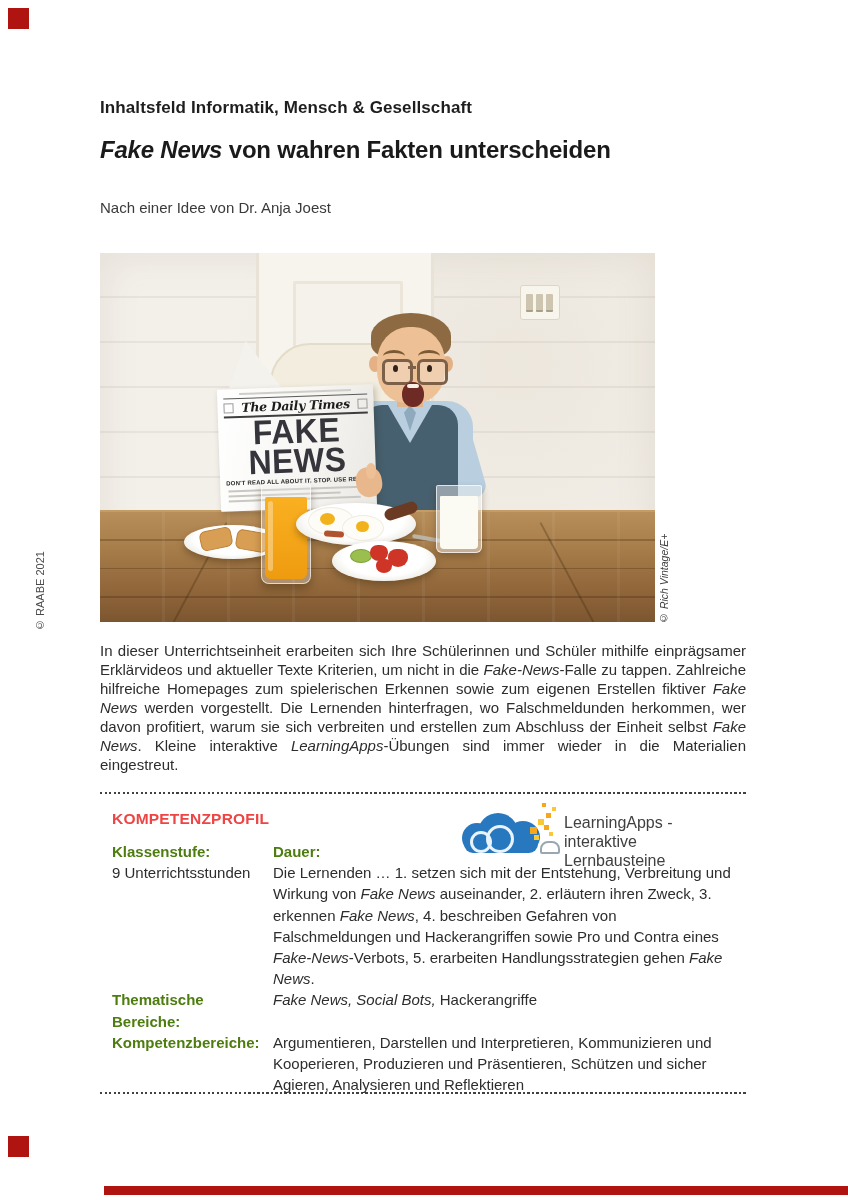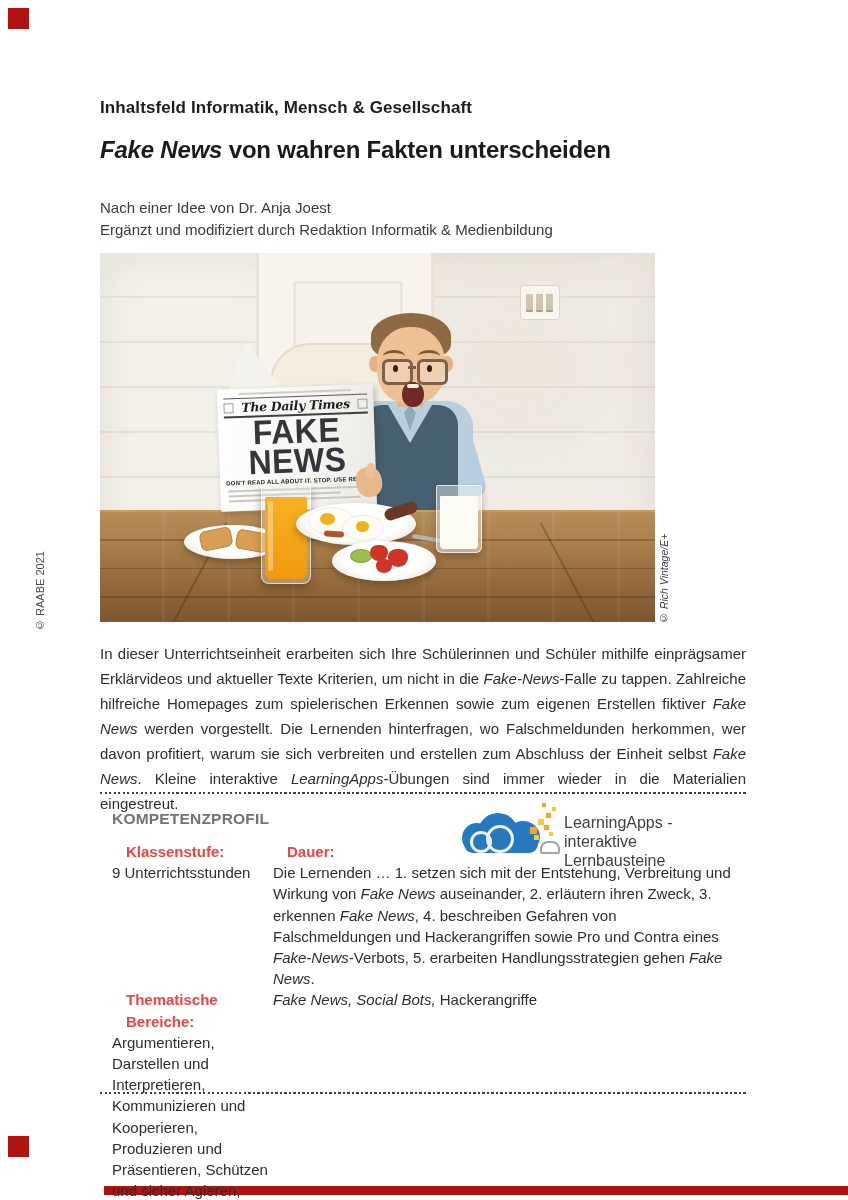--- a/index.html
+++ b/index.html
@@ -15,34 +15,34 @@
   .title{left:100px;top:136px;font-size:24px;font-weight:bold;color:#1a1a1a;letter-spacing:-.2px;}
   .title .it{font-style:italic;}
   .bylines{left:100px;top:197px;font-size:15px;line-height:22px;color:#3a3a3a;}
 
   
   .vtext{writing-mode:vertical-rl;transform:rotate(180deg);white-space:nowrap;}
   .credit-left{left:34px;top:551px;height:80px;font-size:11px;color:#4a4a4a;}
   .credit-right{left:658px;top:524px;height:100px;font-size:10.5px;font-style:italic;color:#3d3d3d;}
 
   
-  .intro{left:100px;top:641px;width:646px;font-size:15px;line-height:25px;
+  .intro{left:100px;top:641px;width:646px;font-size:15px;line-height:19px;
          text-align:justify;color:#2d2d2d;}
   .it{font-style:italic;}
 
   
   .dashes{height:2px;width:646px;left:100px;
           background:repeating-linear-gradient(90deg,#414141 0 2px,transparent 2px 4.5px);}
 
   
   .profile{left:100px;top:810px;width:646px;padding-left:0;}
-  .profile-head{margin-left:12px;font-size:15.5px;font-weight:bold;color:#737373;letter-spacing:.2px;}
+  .profile-head{margin-left:12px;font-size:15.5px;font-weight:bold;color:#ef4444;letter-spacing:.2px;}
   .rows{margin-left:12px;margin-top:13px;display:grid;grid-template-columns:161px 466px;
         font-size:15px;line-height:21.2px;}
-  .rlabel{font-weight:bold;color:#ef4444;margin-left:14px;}
+  .rlabel{font-weight:bold;color:#4d7c0f;}
   .rvalue{color:#2d2d2d;}
 
   
   .logo{left:456px;top:805px;width:250px;height:56px;}
   .logo .cbl{position:absolute;background:#2878bf;border-radius:50%;}
   .logo .cin{position:absolute;border:3px solid #eaf3fb;background:transparent;border-radius:50%;}
   .logo .px{position:absolute;background:#f6a81c;}
   .logo .px.y{background:#fbc733;}
   .logo-text{position:absolute;left:108px;top:8px;font-size:16px;line-height:19px;color:#404040;}
   .mini-cloud{position:absolute;left:84px;top:36px;width:16px;height:9px;border:2px solid #9aa7b0;
@@ -154,21 +154,20 @@
   <div class="abs redmark" style="left:8px;top:1136px;width:21px;height:21px;"></div>
   <div class="abs redmark" style="left:104px;top:1186px;width:744px;height:9px;"></div>
 
   <div class="abs vtext credit-left">© RAABE 2021</div>
   <div class="abs vtext credit-right">© Rich Vintage/E+</div>
 
   <div class="abs kicker">Inhaltsfeld Informatik, Mensch &amp; Gesellschaft</div>
   <div class="abs title"><span class="it">Fake News</span><span> von wahren Fakten unterscheiden</span></div>
   <div class="abs bylines">
     <div>Nach einer Idee von Dr. Anja Joest</div>
-    <div>Ergänzt und modifiziert durch Redaktion Informatik &amp; Medienbildung</div>
   </div>
 
   <div class="abs photo">
     <div class="abs door">
       <div class="abs door-panel"></div>
     </div>
     <div class="abs switch">
       <i style="left:5px"></i>
       <i style="left:15px"></i>
       <i style="left:25px"></i>
@@ -261,20 +260,21 @@
       <div class="rlabel">Klassenstufe:</div>
 
       <div class="rlabel">Dauer:</div>
       <div class="rvalue">9 Unterrichtsstunden</div>
 
       <div class="rvalue"><span>Die Lernenden … 1. setzen sich mit der Entstehung, Verbreitung und Wirkung von </span><span class="it">Fake News</span><span> auseinander, 2. erläutern ihren Zweck, 3. erkennen </span><span class="it">Fake News</span><span>, 4. beschreiben Gefahren von Falschmeldungen und Hackerangriffen sowie Pro und Contra eines </span><span class="it">Fake-News</span><span>-Verbots, 5. erarbeiten Handlungsstrategien gehen </span><span class="it">Fake News</span><span>.</span></div>
 
       <div class="rlabel">Thematische Bereiche:</div>
       <div class="rvalue"><span class="it">Fake News, Social Bots,</span><span> Hackerangriffe</span></div>
 
+      <div class="rlabel">Kompetenzbereiche:</div>
       <div class="rvalue">Argumentieren, Darstellen und Interpretieren, Kommunizieren und Kooperieren, Produzieren und Präsentieren, Schützen und sicher Agieren, Analysieren und Reflektieren</div>
     </div>
   </div>
 
   <div class="abs logo">
     <div class="cbl" style="left:6px;top:18px;width:30px;height:30px;"></div>
     <div class="cbl" style="left:22px;top:8px;width:40px;height:40px;"></div>
     <div class="cbl" style="left:50px;top:16px;width:34px;height:32px;"></div>
     <div class="cbl" style="left:8px;top:30px;width:74px;height:18px;border-radius:9px;"></div>
     <div class="cin" style="left:14px;top:26px;width:16px;height:16px;"></div>

